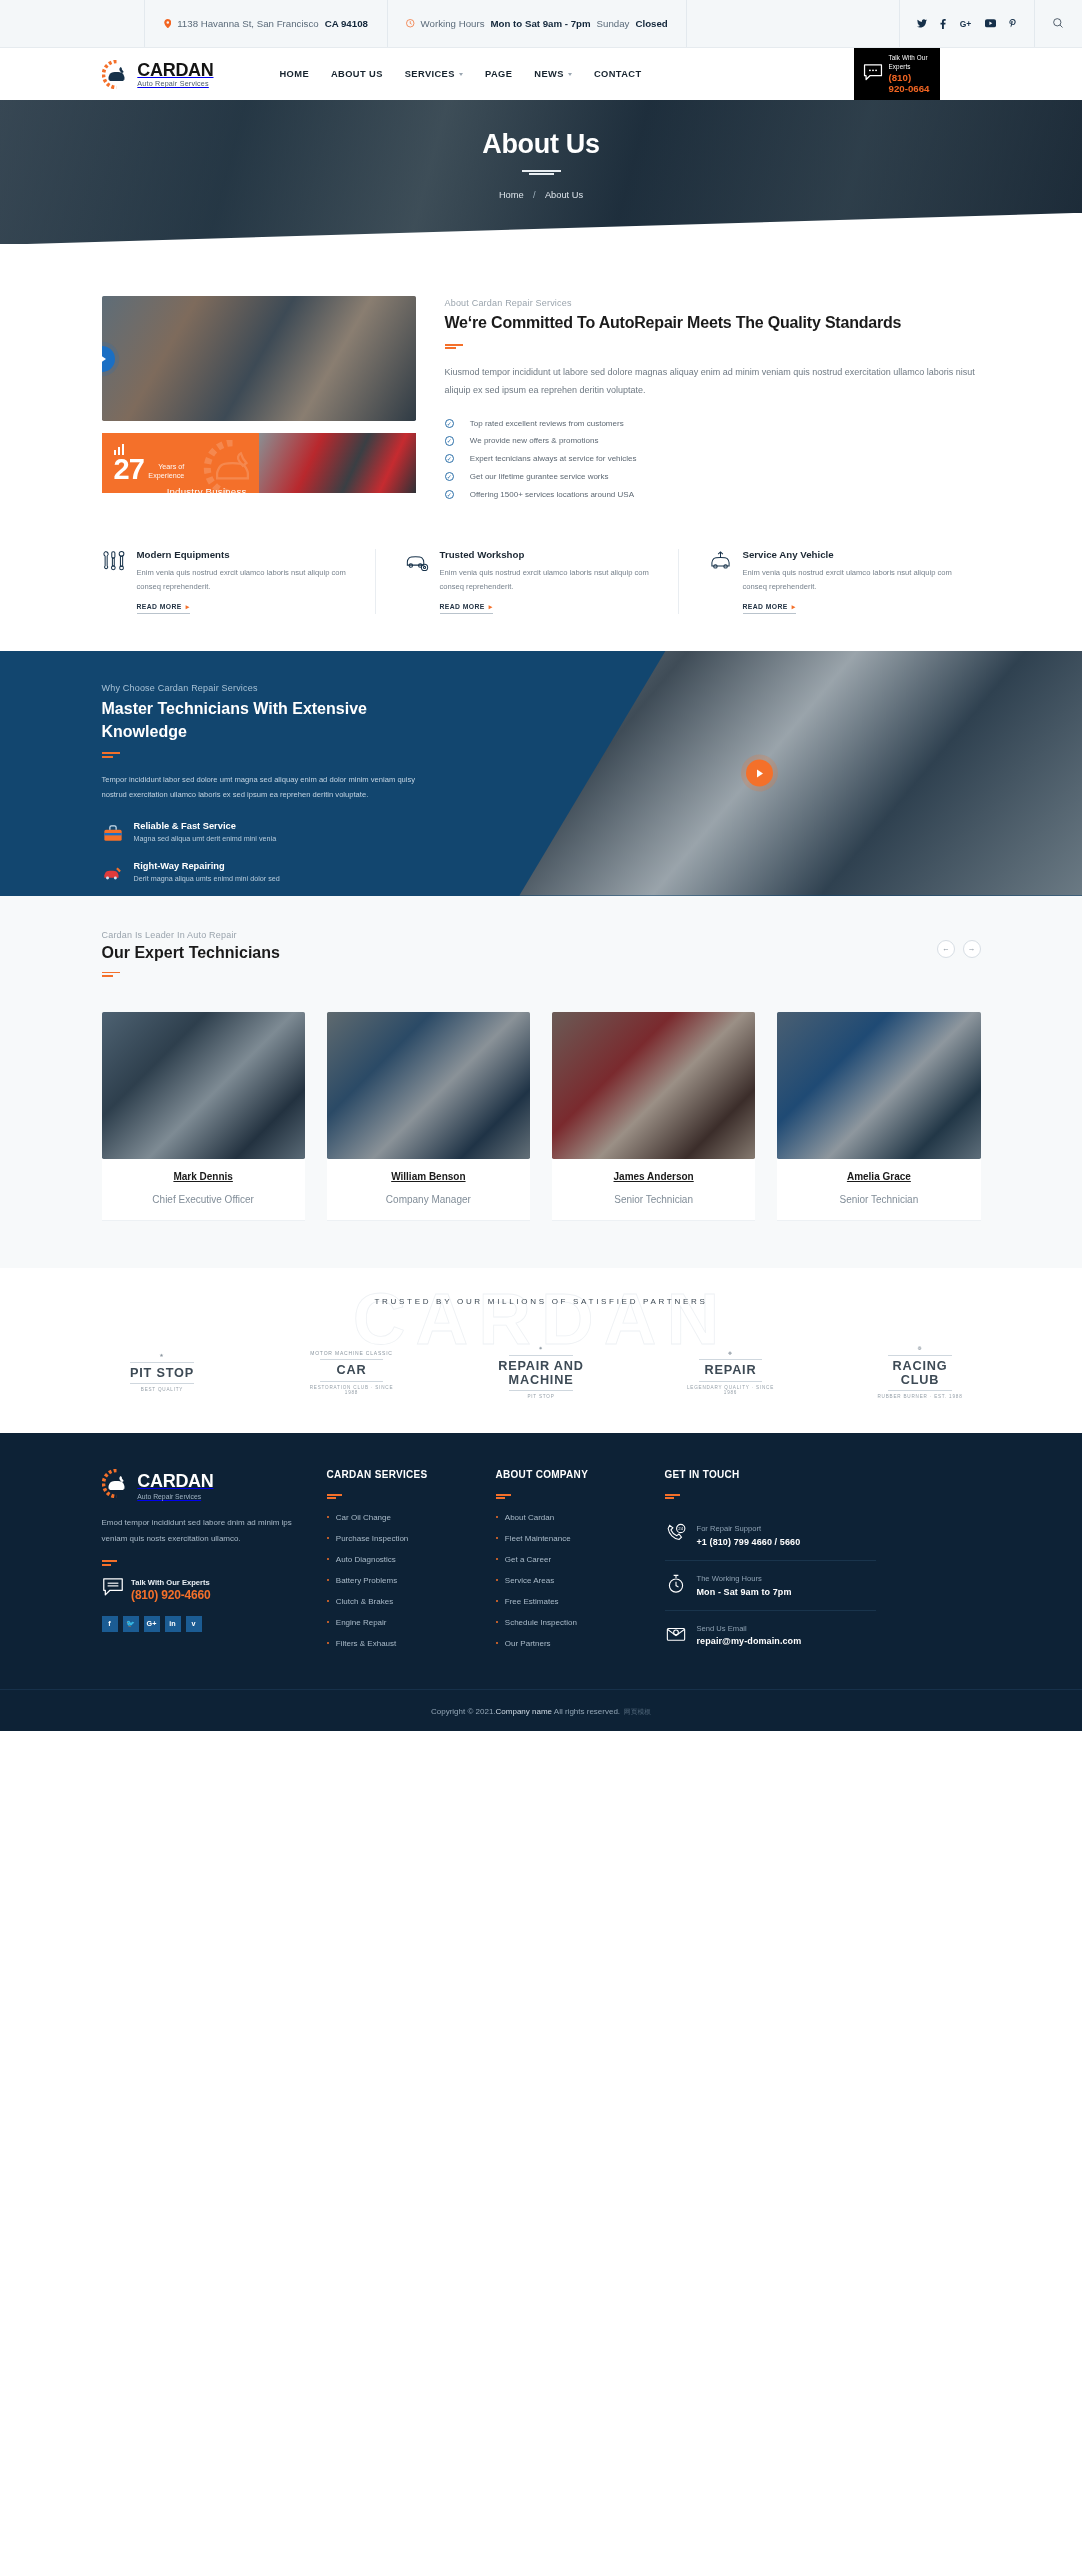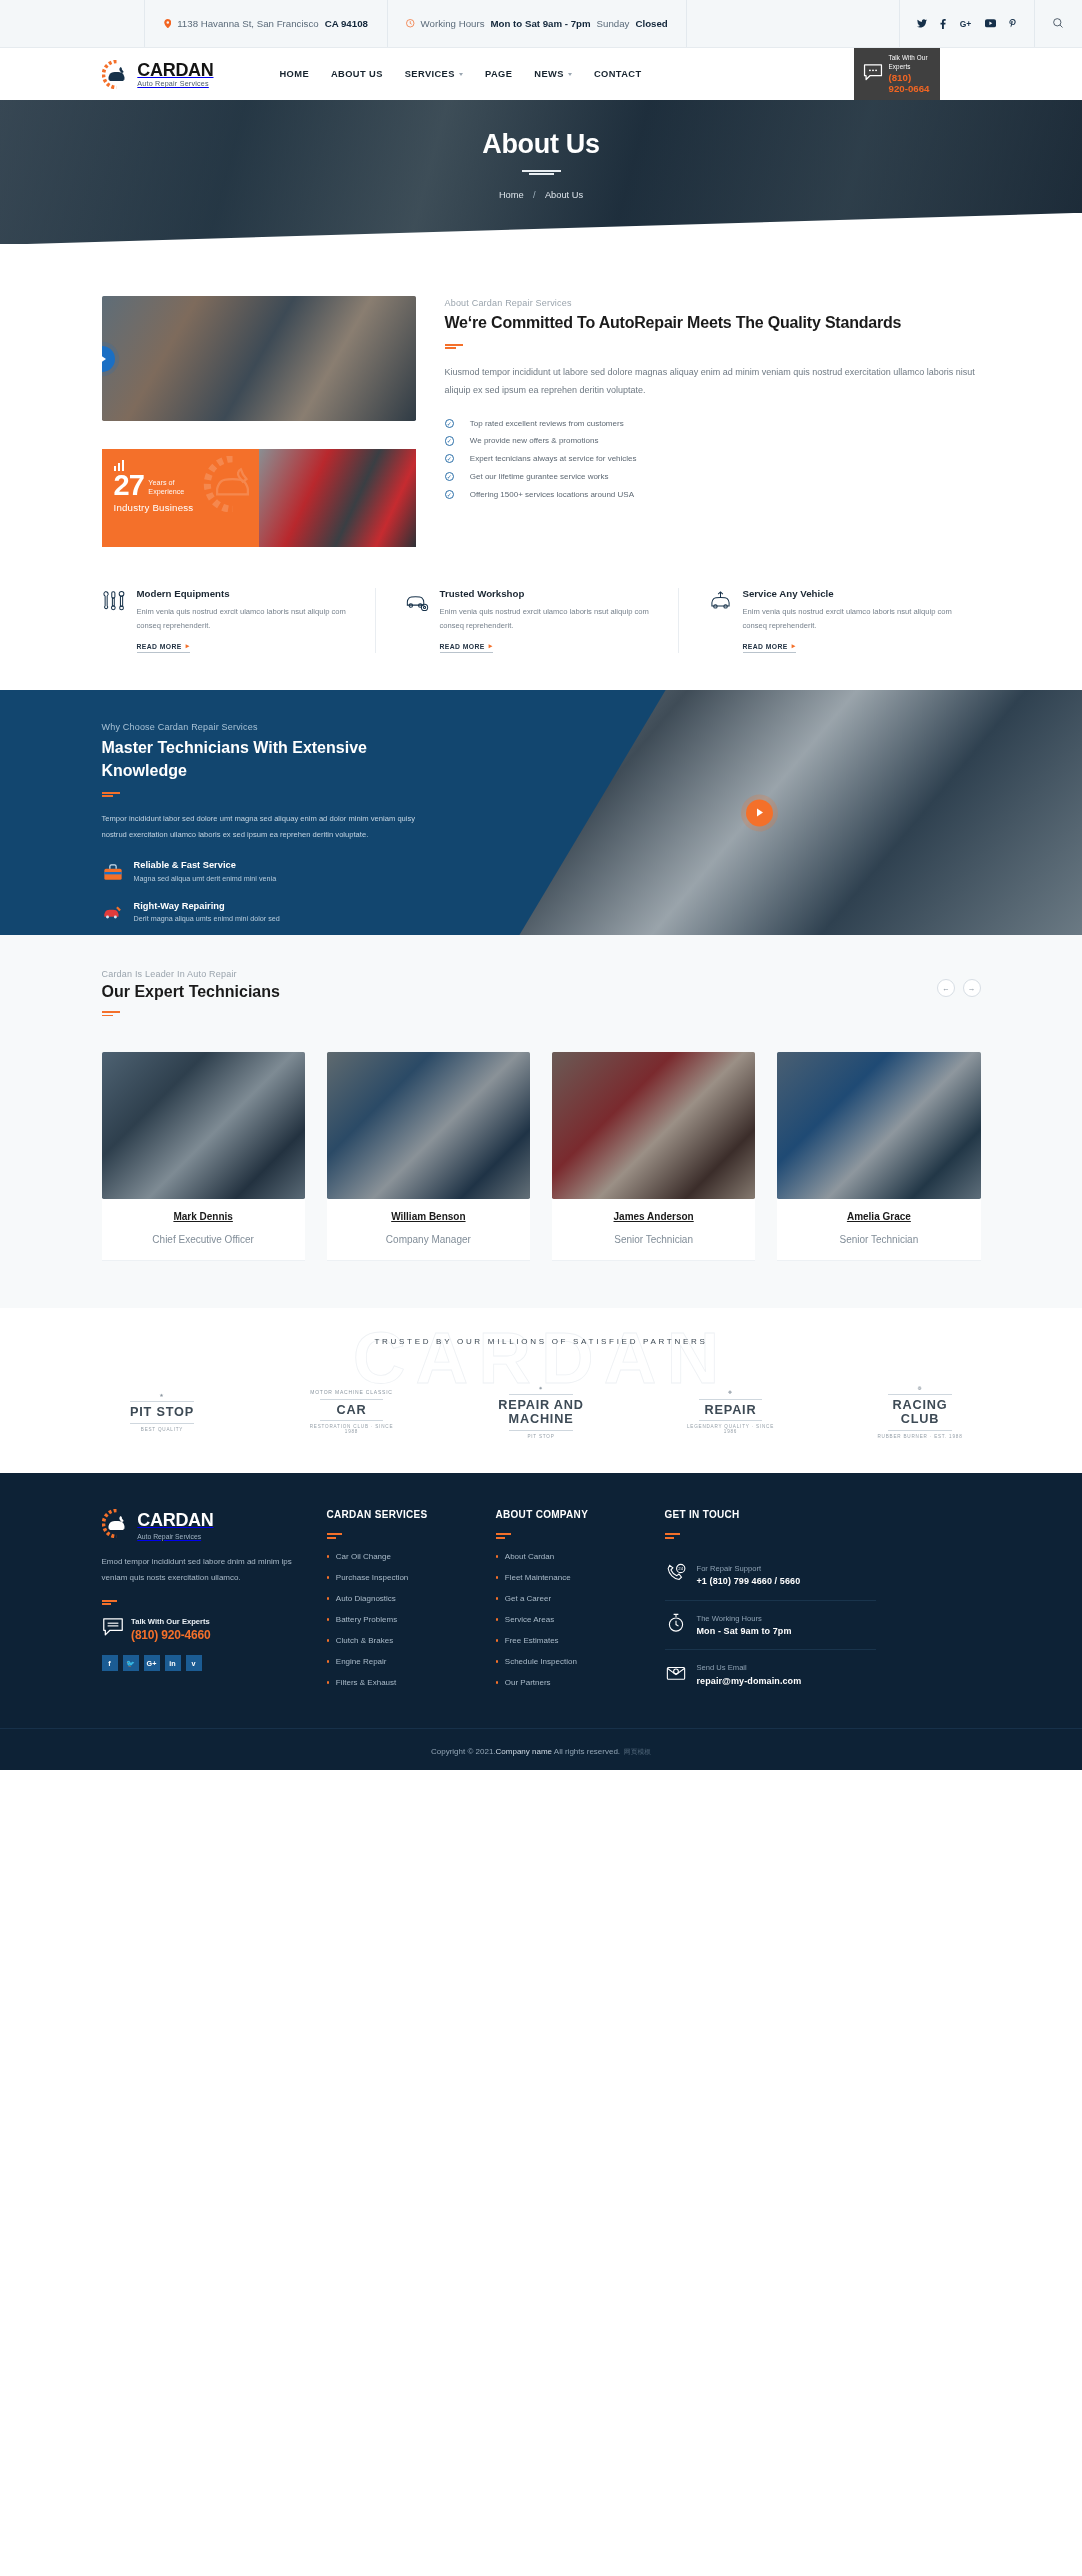--- a/index.html
+++ b/index.html
@@ -46,21 +46,21 @@
 
   nav.mainnav { display:flex; align-items:center; gap:22px; margin-left:66px; }
   nav.mainnav a {
     font-size:9.3px; font-weight:bold; letter-spacing:0.4px;
     color:#16232e; text-decoration:none; display:flex; align-items:center; gap:4.2px;
   }
   .caret { width:0;height:0;border-left:2.5px solid transparent;border-right:2.5px solid transparent;border-top:3px solid #9aa6b1; }
 
   .cta-box {
     position:absolute; right:142px; top:0; height:52px; width:86px;
-    background:#404040; display:flex; align-items:center; gap:6px;
+    background:#000000; display:flex; align-items:center; gap:6px;
     padding:0 8.5px; color:#fff;
   }
   .cta-box .cta-t { font-size:6.3px; line-height:1.3; letter-spacing:0.1px;}
   .cta-box .cta-p { font-size:9.7px; font-weight:bold; color:#f26522; margin-top:0.8px; }
 
   
   .hero {
     height:144px; position:relative; overflow:hidden;
     background:
       linear-gradient(rgba(22,38,52,.62), rgba(22,38,52,.62)),
@@ -87,21 +87,21 @@
   .photo1 {
     height:125px; position:relative; border-radius:1.7px; overflow:hidden;
     background:linear-gradient(120deg,#5e6d78 0%,#7e6b5c 25%,#3d4a55 50%,#8a7e71 70%,#2f3b45 100%);
   }
   .play-btn {
     position:absolute; left:-12.7px; top:50%; transform:translateY(-50%);
     width:26px;height:26px;border-radius:50%;background:#1a6fc4;
     display:flex;align-items:center;justify-content:center; box-shadow:0 0 0 4.2px rgba(26,111,196,.18);
   }
   .play-btn .tri { width:0;height:0;border-left:6.8px solid #fff;border-top:4.2px solid transparent;border-bottom:4.2px solid transparent;margin-left:1.7px;}
-  .row2 { display:flex; margin-top:28px; height:98px; }
+  .row2 { display:flex; margin-top:12px; height:60px;text-align:right; }
   .exp-card { width:157px; background:#f4702a; position:relative; overflow:hidden; padding:11px 12px; color:#fff; }
   .exp-card .bars { display:flex; align-items:flex-end; gap:1.7px; height:11px; margin-bottom:1.7px; }
   .exp-card .bars i { width:2.5px; background:#fff; display:block; }
   .exp-card .bars i:nth-child(1){height:5px}
   .exp-card .bars i:nth-child(2){height:7.6px}
   .exp-card .bars i:nth-child(3){height:11px}
   .exp-num { display:flex; align-items:flex-end; gap:4.2px; }
   .exp-num .n { font-size:29px; font-weight:bold; line-height:.85; letter-spacing:-0.8px; }
   .exp-num .y { font-size:7.2px; line-height:1.25; padding-bottom:1.7px; opacity:.95;}
   .exp-sub { font-size:9.7px; margin-top:4.2px; letter-spacing:0.2px; }

